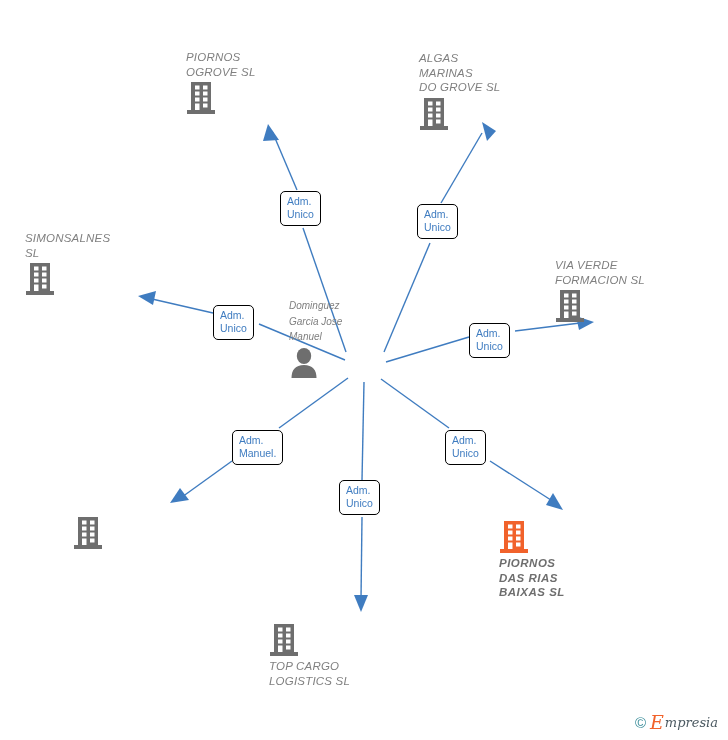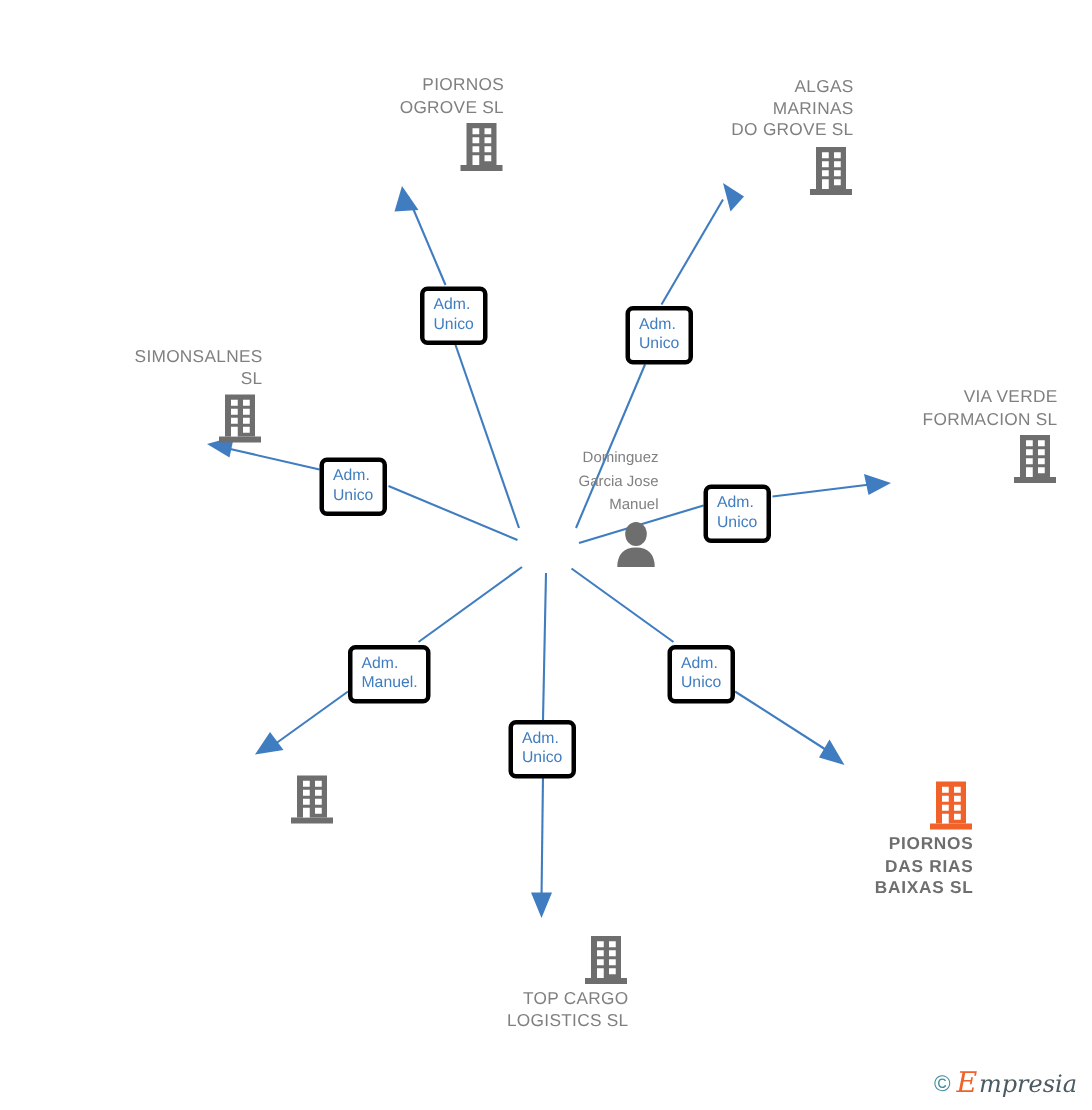--- a/index.html
+++ b/index.html
@@ -25,22 +25,23 @@
     top: 0;
     width: 728px;
     height: 740px;
   }
 
   
   .node {
     position: absolute;
     width: 150px;
     margin-left: -75px;
-    text-align: right;
+    text-align: left;
     z-index: 3;
+    font-style: italic;
   }
   .node-label {
     font-size: 11.5px;
     line-height: 14.5px;
     color: #808080;
     letter-spacing: .2px;
     white-space: pre-line;
   }
   .node-label.person {
     color: #808080;
@@ -57,21 +58,21 @@
     display: block;
     margin: 2px auto 2px auto;
     line-height: 0;
   }
 
   
   .chip {
     position: absolute;
     box-sizing: border-box;
     background: #ffffff;
-    border: 3px solid #000000;
+    border: 1px solid #000000;
     border-radius: 5px;
     padding: 3px 6px 4px 6px;
     z-index: 5;
     box-shadow: 0 0 0 0 rgba(0,0,0,0);
   }
   .chip-line {
     display: block;
     font-size: 10.5px;
     line-height: 13px;
     color: #3f7cc0;
@@ -96,21 +97,21 @@
   #watermark .wm-e {
     font-family: "DejaVu Serif", serif;
     font-style: italic;
     font-size: 19px;
     color: #f1622b;
     line-height: 1;
   }
   #watermark .wm-rest {
     font-family: "DejaVu Serif", serif;
     font-style: italic;
-    font-size: 16px;
+    font-size: 13px;
     color: #4c5a62;
     line-height: 1;
     margin-left: -3px;
   }
 </style>
 </head>
 <body>
 
 <div id="graph-canvas">
 

